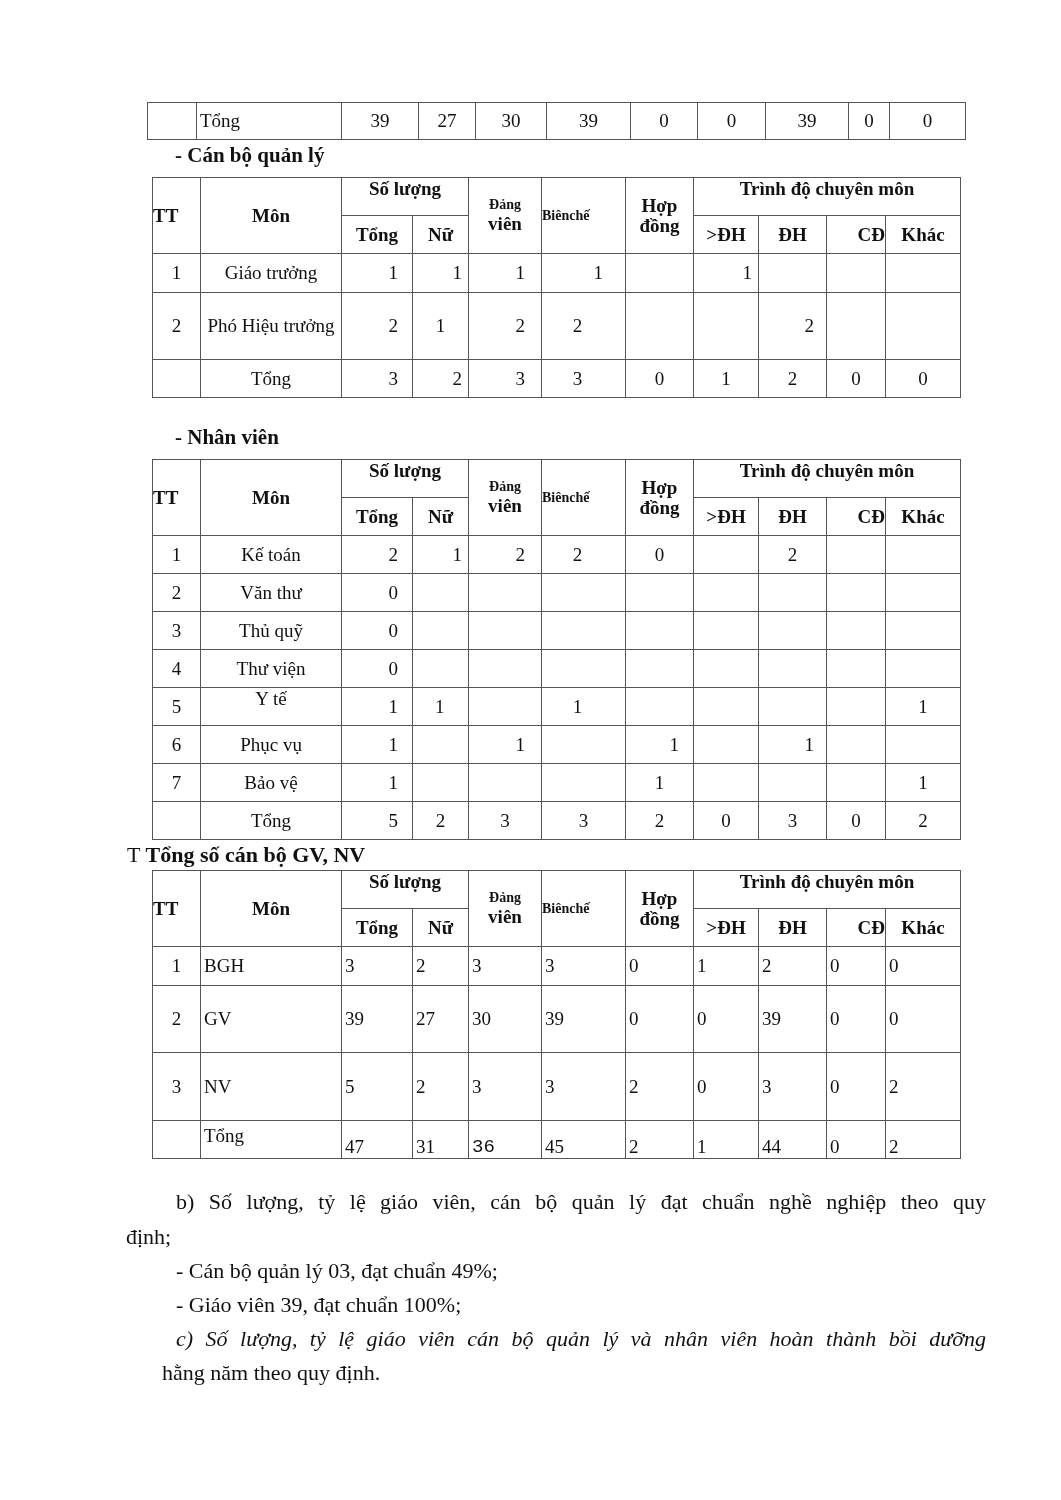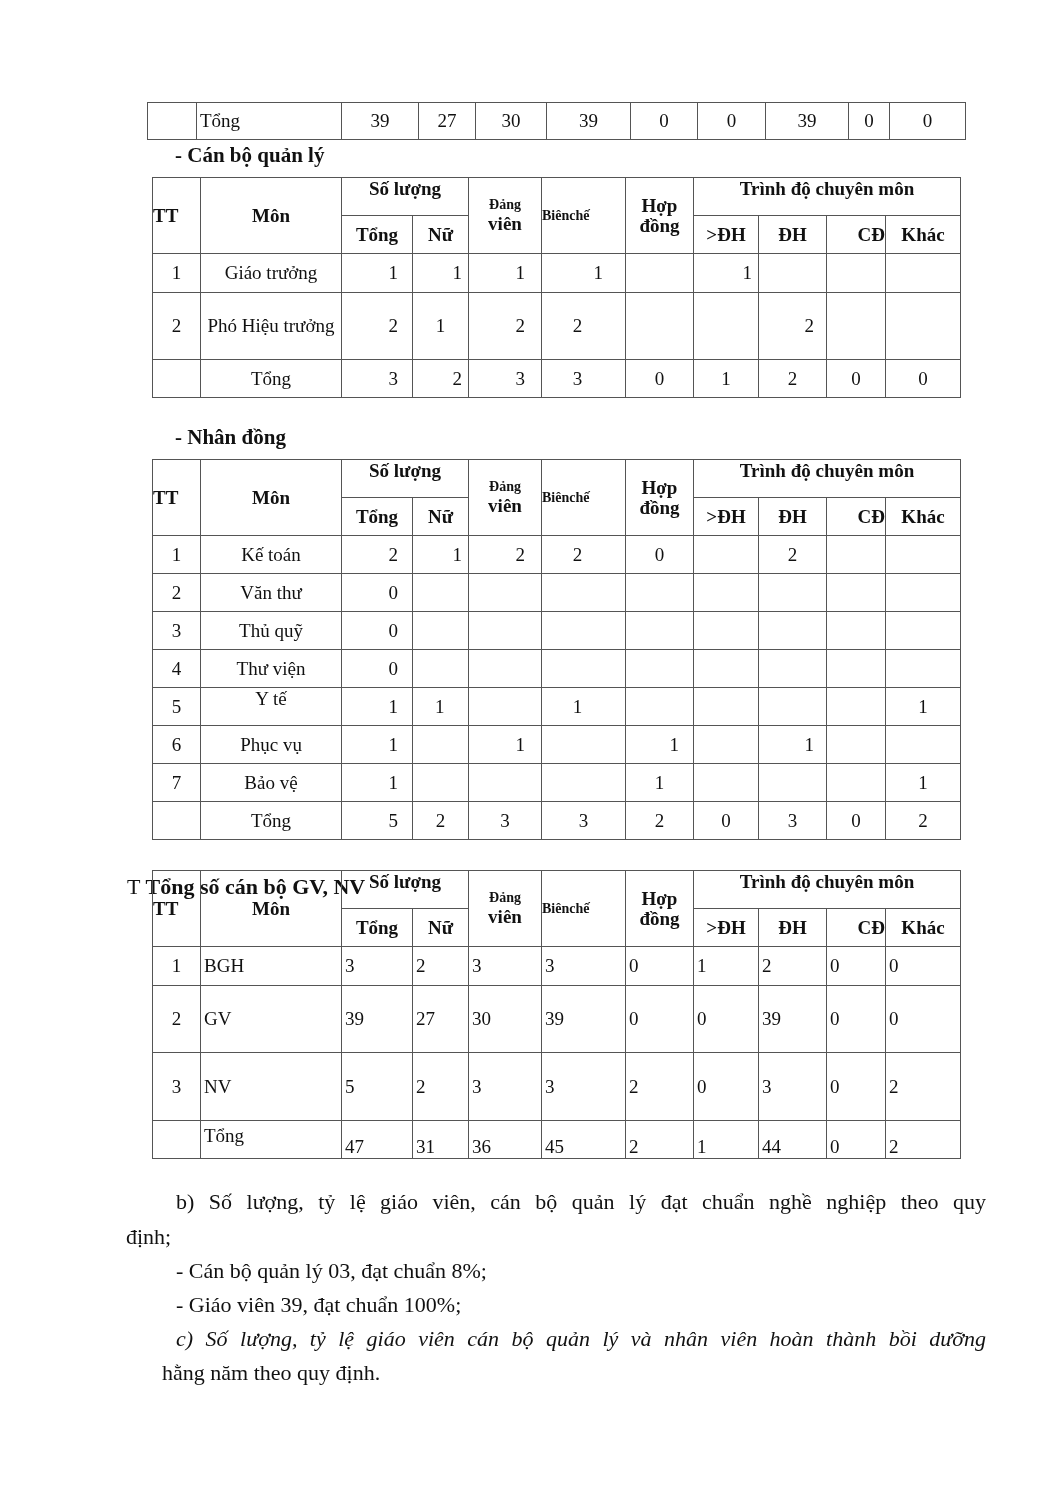--- a/index.html
+++ b/index.html
@@ -1,18 +1,18 @@
 <!DOCTYPE html>
 <html><head>
 <meta charset="utf-8">
 <style>
   html, body { margin:0; padding:0; background:#ffffff; }
   body { width:1061px; height:1500px; position:relative; overflow:hidden;
          font-family:"Liberation Serif","DejaVu Serif",serif; color:#111; }
-  .abs { position:absolute;margin-top:32px; }
+  .abs { position:absolute; }
   table { border-collapse:collapse; position:absolute; table-layout:fixed; }
   td, th { border:1.5px solid #555; padding:0; font-weight:normal; font-size:19px; }
   .hdr { font-weight:bold; font-size:19px; text-align:center; }
   .hdr-small { font-weight:bold; font-size:14px; }
   .num-r { text-align:right; padding-right:14px; }
   .num-c { text-align:center; }
   .left { text-align:left; padding-left:3px; }
   .heading { position:absolute; font-weight:bold; font-size:21px; }
   .para { position:absolute; font-size:22px; line-height:34px; }
 </style>
@@ -125,21 +125,21 @@
     <td class="num-c" style="padding-right:12px">3</td>
     <td class="num-c">0</td>
     <td class="num-c">1</td>
     <td class="num-c">2</td>
     <td class="num-c">0</td>
     <td class="num-c">0</td>
   </tr>
 </tbody>
   </table>
 
-<div class="heading" style="left:175px; top:425px;">- Nhân đồng</div>
+<div class="heading" style="left:175px; top:425px;">- Nhân viên</div>
 
 <table style="left:152px; top:459px; width:808px;">
   <colgroup>
     <col style="width:48px">
       <col style="width:141px">
       <col style="width:71px">
       <col style="width:56px">
     <col style="width:73px">
       <col style="width:84px">
       <col style="width:68px">
@@ -367,29 +367,29 @@
     <td class="left">0</td>
     <td class="left">3</td>
     <td class="left">0</td>
     <td class="left">2</td>
   </tr>
   <tr style="height:38px">
     <td class="num-c"></td>
     <td class="left" style="vertical-align:top; padding-top:4px;">Tổng</td>
     <td class="left" style="vertical-align:bottom;">47</td>
     <td class="left" style="vertical-align:bottom;">31</td>
-    <td class="left" style="vertical-align:bottom;">36</td>
+    <td class="left" style="vertical-align:bottom;font-family:Liberation Mono, monospace;">36</td>
     <td class="left" style="vertical-align:bottom;">45</td>
     <td class="left" style="vertical-align:bottom;">2</td>
     <td class="left" style="vertical-align:bottom;">1</td>
     <td class="left" style="vertical-align:bottom;">44</td>
     <td class="left" style="vertical-align:bottom;">0</td>
     <td class="left" style="vertical-align:bottom;">2</td>
   </tr>
 </tbody>
   </table>
 
 <div class="para" style="left:176px; top:1185px; width:810px; text-align:justify; text-align-last:justify;">b) Số lượng, tỷ lệ giáo viên, cán bộ quản lý đạt chuẩn nghề nghiệp theo quy</div>
 <div class="para" style="left:126px; top:1220px;">định;</div>
-<div class="para" style="left:176px; top:1254px;">- Cán bộ quản lý 03, đạt chuẩn 8%;</div>
+<div class="para" style="left:176px; top:1254px;">- Cán bộ quản lý 03, đạt chuẩn 49%;</div>
 <div class="para" style="left:176px; top:1288px;">- Giáo viên 39, đạt chuẩn 100%;</div>
 <div class="para" style="left:176px; top:1322px; width:810px; text-align:justify; text-align-last:justify;font-style:italic;">c) Số lượng, tỷ lệ giáo viên cán bộ quản lý và nhân viên hoàn thành bồi dưỡng</div>
 <div class="para" style="left:126px; top:1356px;margin-left:36px;">hằng năm theo quy định.</div>
 
 </body></html>

